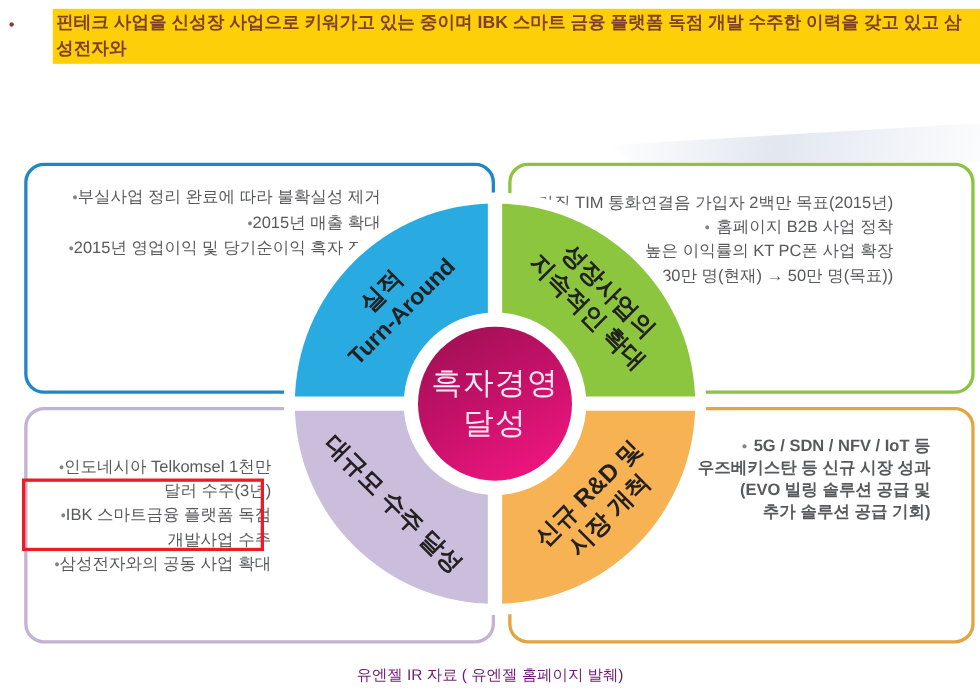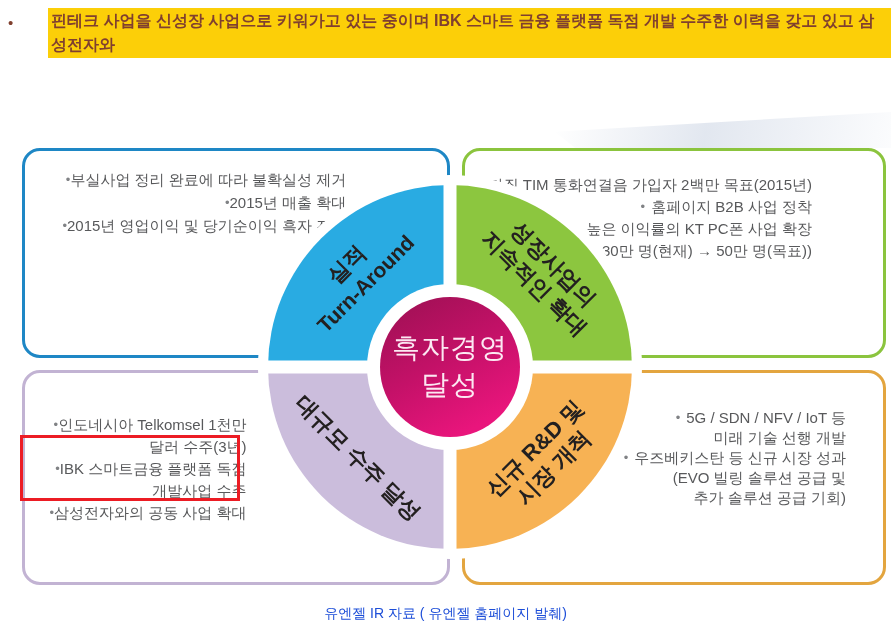--- a/index.html
+++ b/index.html
@@ -30,41 +30,41 @@
   .plist .li{white-space:nowrap;}
   .plist .b{display:inline-block;width:12px;color:#808285;font-size:13px;vertical-align:top;}
   .plist .nb{padding-left:12px;}
   .plist.right{text-align:right;}
   .plist.right .b{width:auto;margin-right:6px;}
   .plist.right .nb{padding-left:0;}
 
   .tl-list{left:30px;top:17px;line-height:23px;}
   .tr-list{right:71px;top:23px;line-height:22px;}
   .bl-list{left:17px;top:21px;line-height:22px;margin-top:20px;}
-  .br-list{right:37px;top:35px;line-height:20px;}
+  .br-list{right:37px;top:23px;line-height:20px;font-weight:bold;}
 
   
   .red-box{position:absolute;left:20px;top:435px;width:220px;height:66px;
         border:3px solid #ec1c24;z-index:4;box-sizing:border-box;}
 
   
   .donut{position:absolute;left:0;top:0;z-index:2;}
 
   .qlabel{position:absolute;z-index:3;text-align:center;white-space:nowrap;
         font-size:22px;line-height:27px;font-weight:600;color:#232020;
         transform:translate(-50%,-50%) rotate(var(--rot));}
   .qlabel .en{font-size:21px;}
 
   .center-label{position:absolute;left:450px;top:366px;z-index:3;text-align:center;
         transform:translate(-50%,-50%);color:#fce8f2;font-size:28px;line-height:37px;
         font-weight:500;white-space:nowrap;letter-spacing:1px;}
 
   
   .caption{position:absolute;left:0;top:605px;width:891px;text-align:center;
-        font-size:14px;color:#1d4ed8;z-index:6;}
+        font-size:14px;color:#701a75;z-index:6;}
 </style>
 </head>
 <body>
 
 <div class="page">
 
   <div class="intro">
     <span class="intro-bullet">•</span>
     <div class="intro-lines">
       <div class="intro-line"><mark>핀테크 사업을 신성장 사업으로 키워가고 있는 중이며 IBK 스마트 금융 플랫폼 독점 개발 수주한 이력을 갖고 있고 삼성전자와</mark></div>
@@ -96,21 +96,20 @@
       <div class="li nb"><span>달러 수주(3년)</span></div>
       <div class="li"><span class="b">•</span><span>IBK 스마트금융 플랫폼 독점</span></div>
       <div class="li nb"><span>개발사업 수주</span></div>
       <div class="li"><span class="b">•</span><span>삼성전자와의 공동 사업 확대</span></div>
     </div>
   </div>
 
   <div class="panel br">
     <div class="plist right br-list">
       <div class="li"><span class="b">•</span><span>5G / SDN / NFV / IoT 등</span></div>
-      <div class="li nb"><span>미래 기술 선행 개발</span></div>
       <div class="li"><span class="b">•</span><span>우즈베키스탄 등 신규 시장 성과</span></div>
       <div class="li nb"><span>(EVO 빌링 솔루션 공급 및</span></div>
       <div class="li nb"><span>추가 솔루션 공급 기회)</span></div>
     </div>
   </div>
 
   <svg class="donut" width="891" height="636" viewBox="0 0 891 636">
     <defs>
       <linearGradient id="cg" x1="0" y1="0" x2="0.55" y2="1">
         <stop offset="0" stop-color="#9b1052"></stop>

